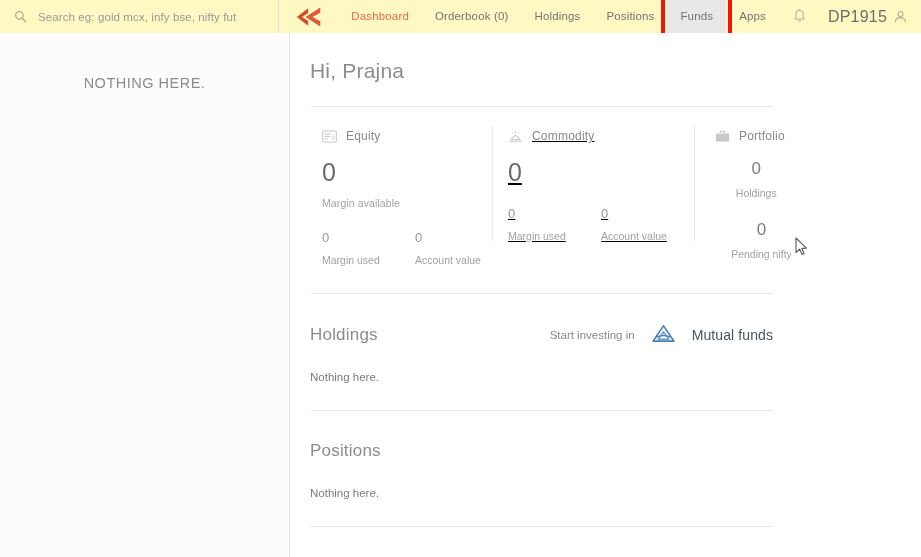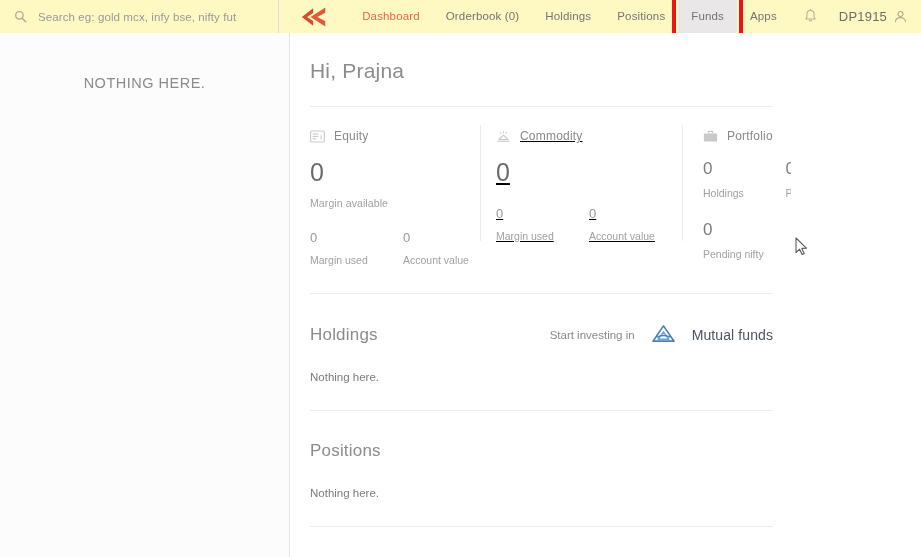--- a/index.html
+++ b/index.html
@@ -110,21 +110,21 @@
     opacity: .5;
     cursor: pointer;
   }
   .user-zone {
     display: flex;
     align-items: center;
     gap: 7px;
     padding-left: 6px;
     cursor: pointer;
   }
-  .user-id { font-size: 13px; color: #6f6c6c; letter-spacing: .2px; }
+  .user-id { font-size: 16px; color: #6f6c6c; letter-spacing: .2px; }
   .user-icon { width: 13px; height: 13px; opacity: .55; }
 
   
   .sidebar {
     position: absolute;
     top: 33px; left: 0;
     width: 290px;
     height: 524px;
     background: #fdfcfd;
     border-right: 1px solid #e6e4e4;
@@ -163,25 +163,26 @@
     padding-bottom: 23px;
     letter-spacing: .2px;
   }
 
   .hr { height: 1px; background: #ecebeb; width: 100%; }
 
   
   .cards {
     display: flex;
     padding: 22px 0 27px 0;
+    margin-left: 12px;
   }
   .card { position: relative; }
   .card.equity    { width: 206px; }
   .card.commodity { width: 200px; padding-left: 0px; text-decoration: underline; }
-  .card.portfolio { width: 186px; padding-left: 21px; }
+  .card.portfolio { width: 186px; padding-left: 21px; text-align: center; }
   .card.commodity::before,
   .card.portfolio::before {
     content: "";
     position: absolute;
     left: -16px; top: -4px;
     width: 1px; height: 116px;
     background: #ecebeb;
   }
   .card.portfolio::before { left: 0px; }
 

